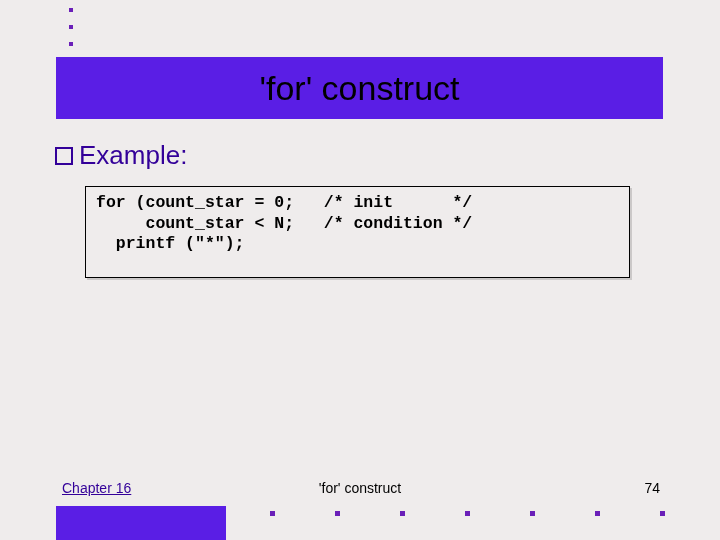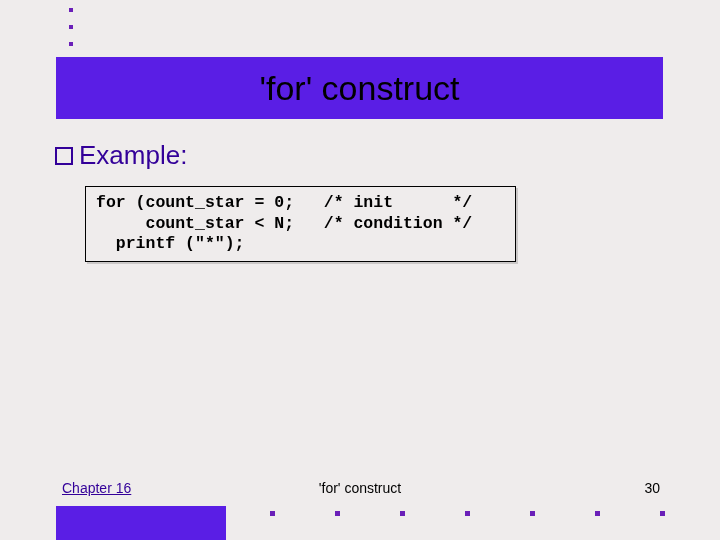--- a/index.html
+++ b/index.html
@@ -53,24 +53,24 @@
     margin-right: 6px;
   }
   .bullet-text {
     color: #330099;
     font-size: 26px;
   }
   .code-box {
     position: absolute;
     left: 85px;
     top: 186px;
-    width: 431px;
+    width: 545px;
     border: 1px solid #000;
     background: #EFECEC;
-    padding: 6px 10px 6px 10px;
+    padding: 6px 10px 22px 10px;
     box-shadow: 2px 2px 0 rgba(0,0,0,0.15);
   }
   .code-line {
     font-family: "Courier New", Courier, monospace;
     font-weight: bold;
     font-size: 16.5px;
     color: #000;
     white-space: pre;
     line-height: 1.25;
   }
@@ -136,21 +136,21 @@
 </div>
 
 <div class="code-box">
   <div class="code-line">for (count_star = 0;   /* init      */</div>
   <div class="code-line">     count_star &lt; N;   /* condition */</div>
   <div class="code-line">  printf ("*");</div>
 </div>
 
 <div class="footer-left">Chapter 16</div>
 <div class="footer-center">'for' construct</div>
-<div class="footer-right">30</div>
+<div class="footer-right">74</div>
 
 <div class="bottom-block"></div>
 
 <div class="dots-bottom" style="left:270px;">
   <div class="dot"></div>
   <div class="dot"></div>
   <div class="dot"></div>
   <div class="dot"></div>
   <div class="dot"></div>
   <div class="dot"></div>

